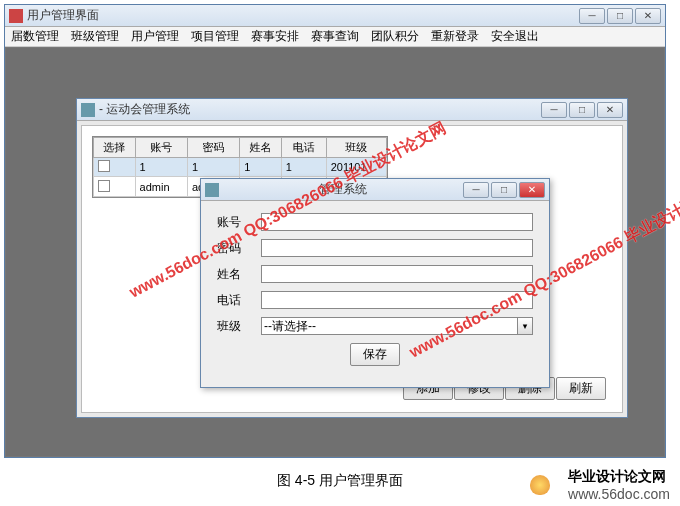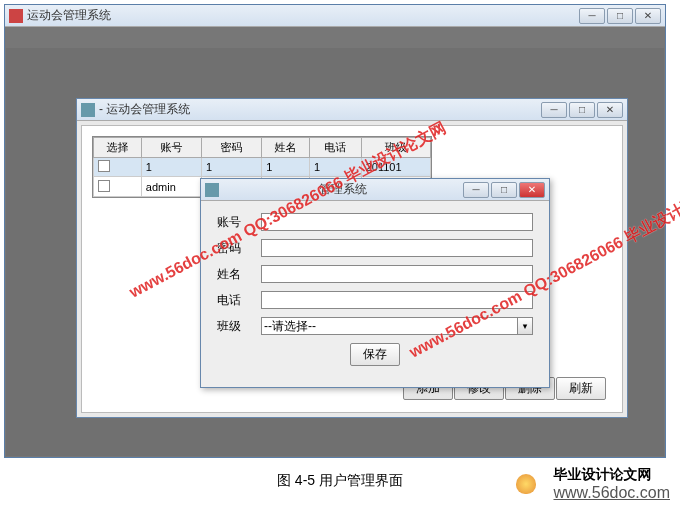--- a/index.html
+++ b/index.html
@@ -15,21 +15,21 @@
   .win-btn.close-gray { background: linear-gradient(#f0f4f9,#d0dae6); }
   
   .menubar { height: 20px; background: #f4f4f4; display: flex; padding: 0 6px; gap: 12px; align-items: center; border-bottom: 1px solid #ccc; }
   .menubar span { color: #000; cursor: default; }
   
   .mdi-area { position: absolute; left: 1px; right: 1px; top: 43px; bottom: 1px; background: #707070; }
   
   .child-window { position: absolute; left: 70px; top: 50px; width: 552px; height: 320px; background: #e9e9e9; border: 1px solid #6787ac; }
   .child-inner { position: absolute; left: 4px; right: 4px; top: 26px; bottom: 4px; background: #fff; border: 1px solid #bbb; }
   
-  .grid { position: absolute; left: 10px; top: 10px; width: 340px; border: 1px solid #888; background: #fff; }
+  .grid { position: absolute; left: 10px; top: 10px; width: 296px; border: 1px solid #888; background: #fff; }
   .grid table { width: 100%; border-collapse: collapse; font-size: 11px; }
   .grid th { background: #f0f0f0; border: 1px solid #aaa; padding: 2px 4px; font-weight: normal; }
   .grid td { border: 1px solid #ccc; padding: 2px 4px; height: 18px; }
   .grid .sel-row { background: #d6e5f3; }
   .chk { width: 12px; height: 12px; border: 1px solid #888; display: inline-block; background: #fff; }
   
   .btnrow { position: absolute; right: 16px; bottom: 12px; display: flex; gap: 1px; }
   .btn { min-width: 50px; padding: 2px 12px; background: linear-gradient(#fefefe,#e4e4e4); border: 1px solid #888; border-radius: 2px; font-size: 12px; }
   
   .dialog { position: absolute; left: 200px; top: 178px; width: 350px; height: 210px; background: #eee; border: 1px solid #6787ac; box-shadow: 2px 2px 6px rgba(0,0,0,.3); }
@@ -41,34 +41,45 @@
   .form-row .combo { flex: 1; display: flex; }
   .form-row .combo input { flex: 1; border-right: none; }
   .form-row .combo .drop { width: 16px; border: 1px solid #888; background: linear-gradient(#fff,#ddd); display:flex; align-items:center; justify-content:center; font-size:9px; }
   .dlg-btnrow { display: flex; justify-content: center; margin-top: 5px; }
   
   .watermark { position: absolute; color: #e02020; font-size: 16px; font-weight: bold; transform: rotate(-28deg); pointer-events: none; white-space: nowrap; opacity: 0.85; text-shadow: 0 0 1px #fff; }
   
   .caption { position: absolute; left: 0; right: 0; top: 472px; text-align: center; font-size: 14px; color: #000; }
   .footer-logo { position: absolute; right: 10px; bottom: 4px; display: flex; align-items: center; gap: 18px; font-size: 14px; font-weight: bold; color: #000; }
   .footer-logo .bulb { width: 20px; height: 20px; background: radial-gradient(#ffd966,#e69138); border-radius: 50% 50% 45% 45%; }
-  .footer-logo .url { font-size: 16px; font-weight: normal; color: #555; display:block;text-decoration:underline; }
+  .footer-logo .url { font-size: 14px; font-weight: normal; color: #555; display:block; }
 </style>
 </head>
 <body>
 
 <div class="outer-window">
   <div class="titlebar">
     <span class="icon-app"></span>
-    <span class="title">运动会管理系统</span>
+    <span class="title">用户管理界面</span>
     <div class="win-controls">
       <div class="win-btn">─</div>
       <div class="win-btn">□</div>
       <div class="win-btn close-gray">✕</div>
     </div>
+  </div>
+  <div class="menubar">
+    <span>届数管理</span>
+    <span>班级管理</span>
+    <span>用户管理</span>
+    <span>项目管理</span>
+    <span>赛事安排</span>
+    <span>赛事查询</span>
+    <span>团队积分</span>
+    <span>重新登录</span>
+    <span>安全退出</span>
   </div>
   <div class="mdi-area">
 
     <div class="child-window">
       <div class="titlebar">
         <span class="icon-app" style="background:#69a"></span>
         <span class="title"> - 运动会管理系统</span>
         <div class="win-controls">
           <div class="win-btn">─</div>
           <div class="win-btn">□</div>

